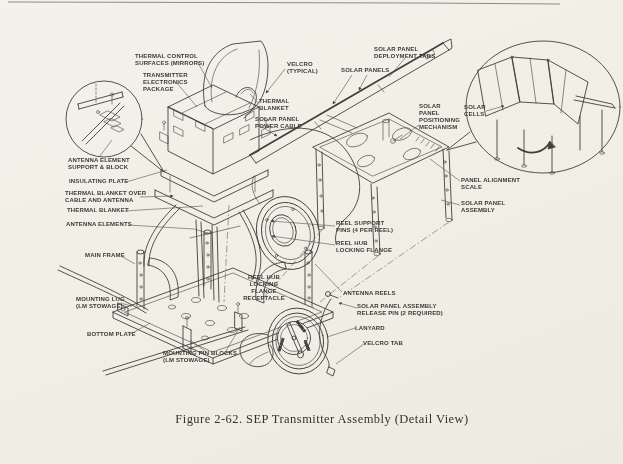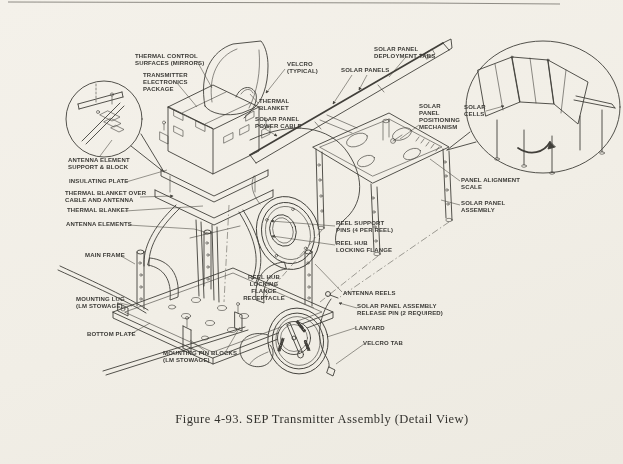--- a/index.html
+++ b/index.html
@@ -321,15 +321,15 @@
 CABLE AND ANTENNA</div>
 <div class="lbl" style="left:67px;top:207px">THERMAL BLANKET</div>
 <div class="lbl" style="left:66px;top:221px">ANTENNA ELEMENTS</div>
 <div class="lbl" style="left:85px;top:252px">MAIN FRAME</div>
 <div class="lbl" style="left:76px;top:296px">MOUNTING LUG
 (LM STOWAGE)</div>
 <div class="lbl" style="left:87px;top:331px">BOTTOM PLATE</div>
 <div class="lbl" style="left:163px;top:350px">MOUNTING PIN BLOCKS
 (LM STOWAGE)</div>
 
-<div class="caption">Figure 4-93. SEP Transmitter Assembly (Detail View)</div>
+<div class="caption">Figure 2-62. SEP Transmitter Assembly (Detail View)</div>
 
 </div>
 
 </body></html>

